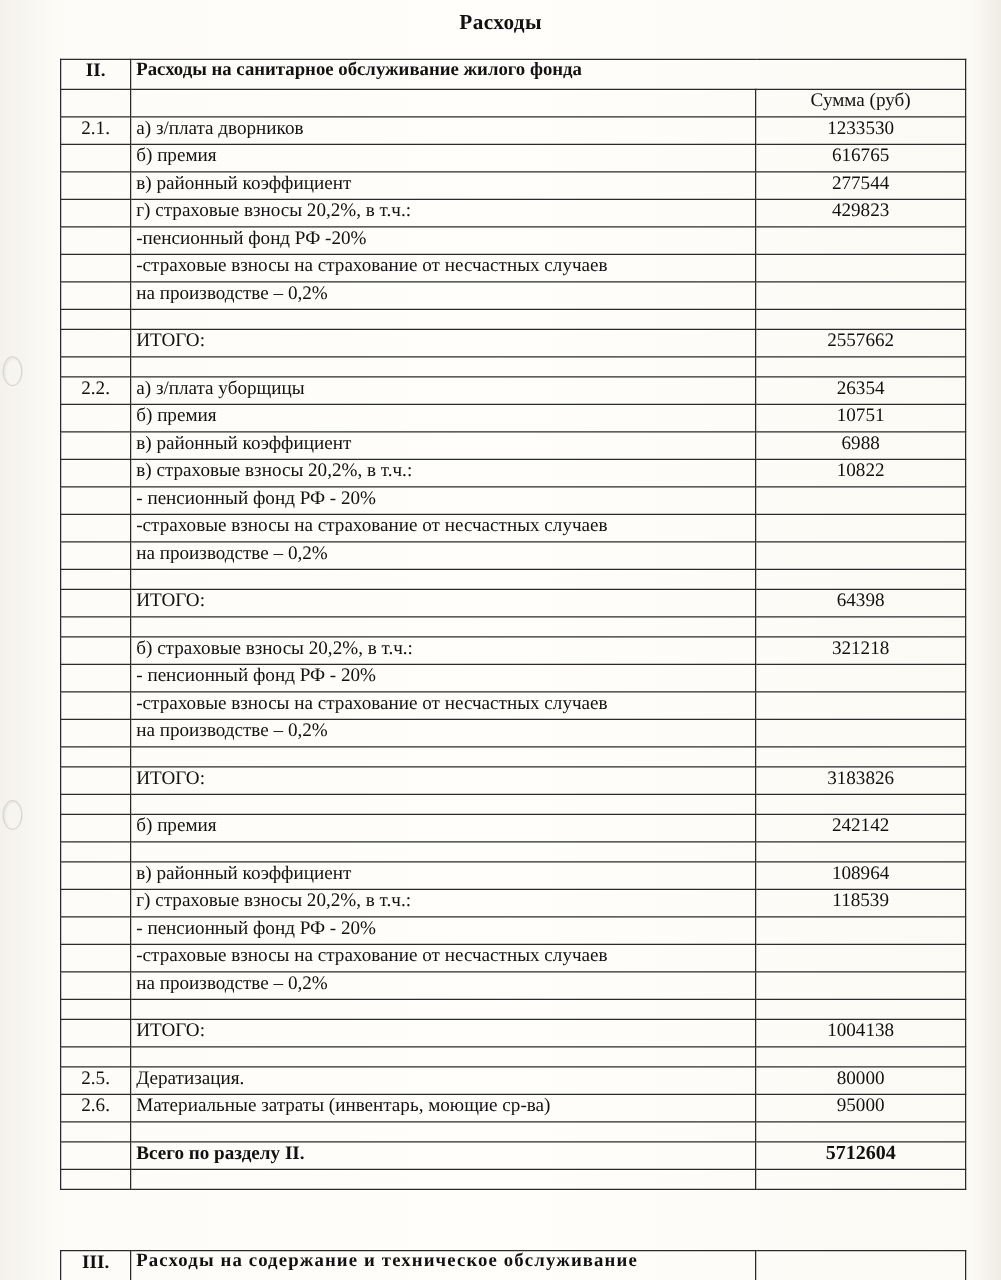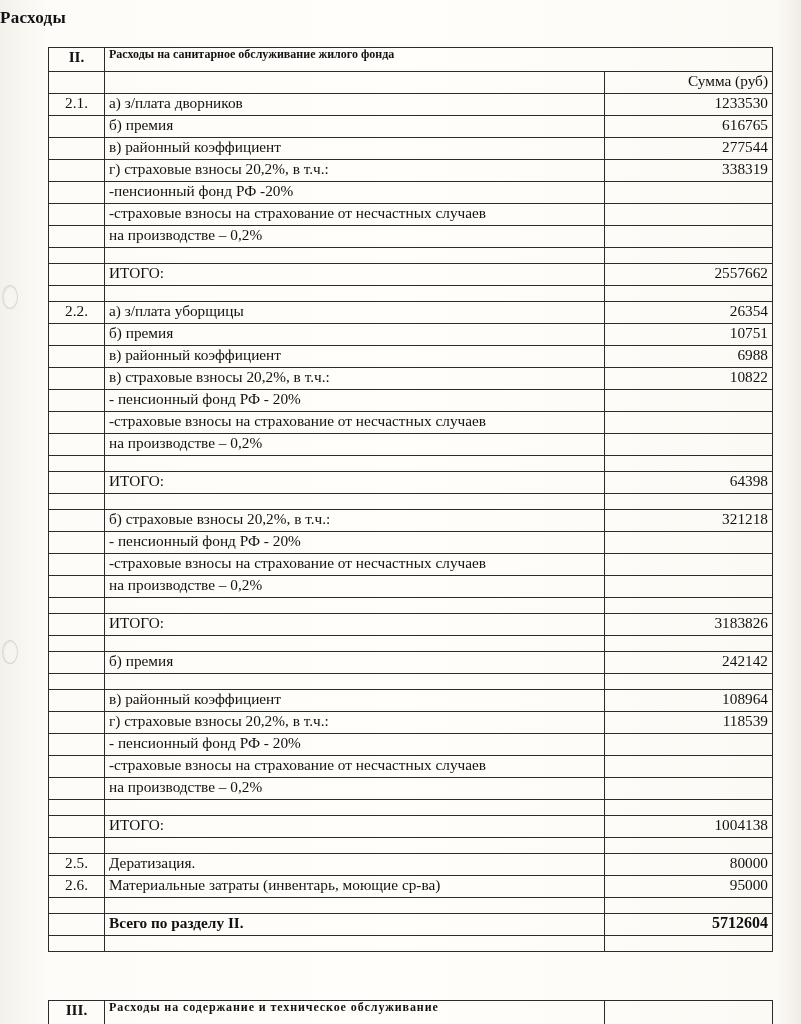--- a/index.html
+++ b/index.html
@@ -31,21 +31,21 @@
     box-shadow: inset 1px 1px 2px rgba(0,0,0,.07);
   }
   #hole1 { top: 285px; }
   #hole2 { top: 640px; }
 
   .doc-title {
     position: absolute;
     top: 8px;
     left: 0;
     right: 0;
-    text-align: left;
+    text-align: center;
     font-weight: bold;
     font-size: 17px;
     letter-spacing: .3px;
   }
 
   table.sheet {
     position: absolute;
     top: 47px;
     left: 48px;
     width: 724px;
@@ -58,28 +58,28 @@
     padding: 0 4px;
     vertical-align: top;
     line-height: 1.12;
     height: 21px;
   }
   col.c-num { width: 56px; }
   col.c-txt { width: 500px; }
   col.c-sum { width: 168px; }
 
   td.num { text-align: center; }
-  td.sum { text-align: right; }
+  td.sum { text-align: center; }
   td.txt { padding-left: 6px; }
 
   tr.h td { height: 23px; }
   tr.blank td { height: 15px; }
 
   .b { font-weight: bold; margin-top: 19px; }
-  .hdr-title { font-weight: bold; font-size: 12px; }
+  .hdr-title { font-weight: bold; font-size: 15px; }
   .sum-hdr { text-align: center; }
   .spread { letter-spacing: .9px; }
   .total-val { font-weight: bold; font-size: 16px; }
 </style>
 </head>
 <body>
 
 <div class="page">
 
   <div class="hole" id="hole1"></div>
@@ -114,21 +114,21 @@
           <td class="sum">616765</td>
         </tr>
         <tr>
           <td class="num"></td>
           <td class="txt">в) районный коэффициент</td>
           <td class="sum">277544</td>
         </tr>
         <tr>
           <td class="num"></td>
           <td class="txt">г) страховые взносы 20,2%, в т.ч.:</td>
-          <td class="sum">338319</td>
+          <td class="sum">429823</td>
         </tr>
         <tr>
           <td class="num"></td>
           <td class="txt">-пенсионный фонд РФ -20%</td>
           <td class="sum"></td>
         </tr>
         <tr>
           <td class="num"></td>
           <td class="txt">-страховые взносы на страхование от несчастных случаев</td>
           <td class="sum"></td>

